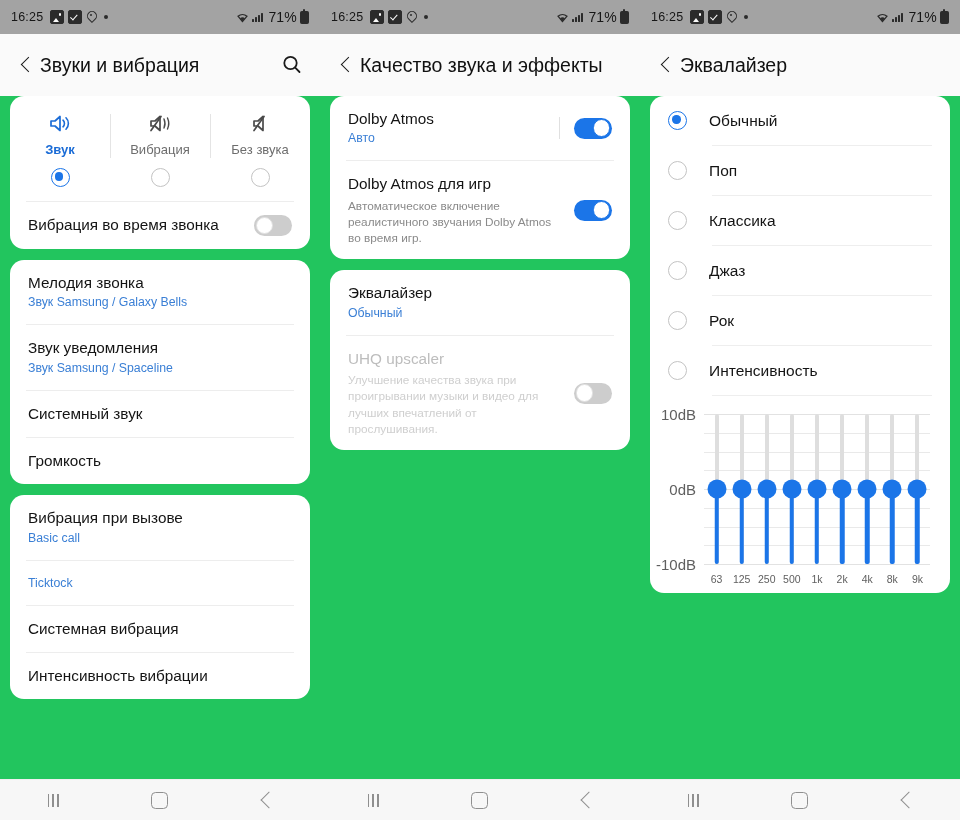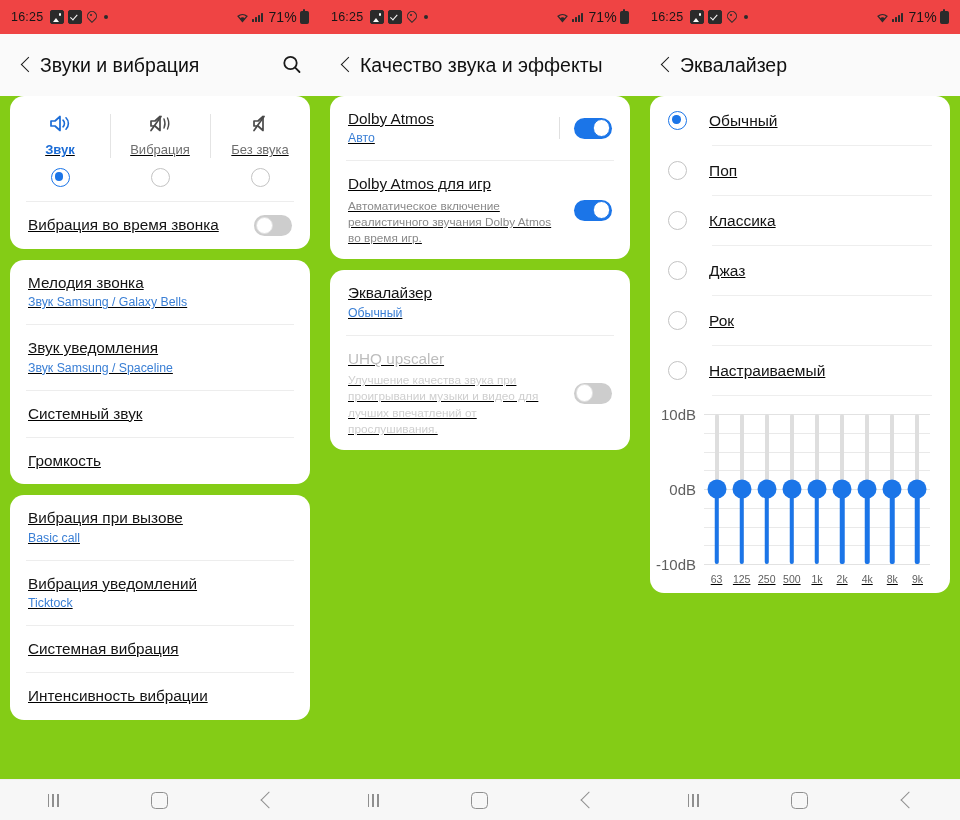--- a/index.html
+++ b/index.html
@@ -27,21 +27,21 @@
     flex-direction: column;
   }
   
   .statusbar {
     height: 34px;
     flex: 0 0 34px;
     display: flex;
     padding: 0 11px;
     font-size: 12.5px;
     color: #1a1a1a;
-    background: #ef4444;
+    background: #a3a3a3;
     letter-spacing: .2px;
   }
   .sb-left {
     display: flex;
     align-items: center;
     gap: 4px;
   }
   .sb-time { font-size: 12.5px; color: #161616; font-weight: 400; margin-right: 3px;}
   .sb-ic { display: inline-block; width: 12px; height: 12px; position: relative; }
   .ic-gallery {
@@ -167,24 +167,23 @@
   }
   .search-btn {
     margin-left: auto;
     width: 28px; height: 28px;
     position: relative;
     cursor: pointer;
   }
   
   .body {
     flex: 1 1 auto;
-    background: #84cc16;
+    background: #22c55e;
     overflow: hidden;
     position: relative;
-    text-decoration: underline;
   }
   .card {
     background: #ffffff;
     border-radius: 14px;
     margin: 0 10px 11px 10px;
     overflow: hidden;
   }
   
   .modes {
     display: flex;
@@ -554,21 +553,20 @@
       <div class="card">
         <div class="row">
           <div class="row-texts">
             <div class="row-title">Вибрация при вызове</div>
             <div class="row-sub">Basic call</div>
           </div>
         </div>
         <div class="sep"></div>
         <div class="row">
           <div class="row-texts">
-            <div class="row-title">Вибрация уведомлений</div>
             <div class="row-sub">Ticktock</div>
           </div>
         </div>
         <div class="sep"></div>
         <div class="row">
           <div class="row-texts">
             <div class="row-title">Системная вибрация</div>
           </div>
         </div>
         <div class="sep"></div>
@@ -745,21 +743,21 @@
           <div class="opt-label">Джаз</div>
         </div>
         <div class="opt-sep"></div>
         <div class="opt-row">
           <div class="radio"></div>
           <div class="opt-label">Рок</div>
         </div>
         <div class="opt-sep"></div>
         <div class="opt-row">
           <div class="radio"></div>
-          <div class="opt-label">Настраиваемый</div>
+          <div class="opt-label">Интенсивность</div>
         </div>
         <div class="opt-sep"></div>
 
         <div class="eq-wrap">
           <div class="eq-area" id="eq-area">
               <div class="grid-line major" style="top: 0%;"></div>
               <div class="grid-line" style="top: 12.5%;"></div>
               <div class="grid-line" style="top: 25%;"></div>
               <div class="grid-line" style="top: 37.5%;"></div>
               <div class="grid-line major" style="top: 50%;"></div>

